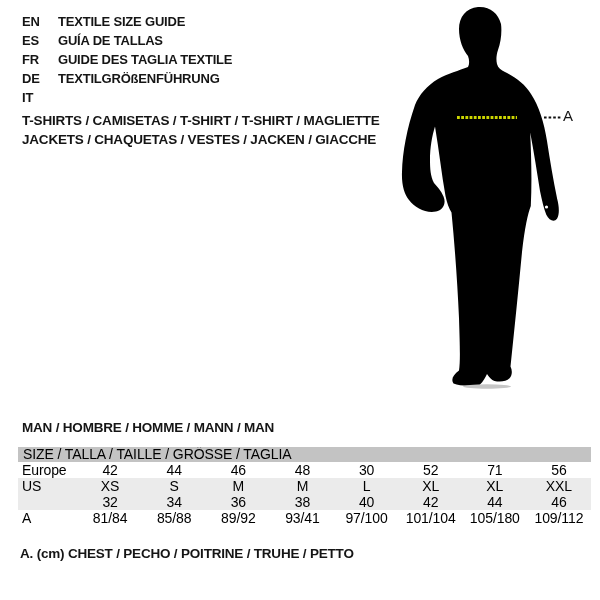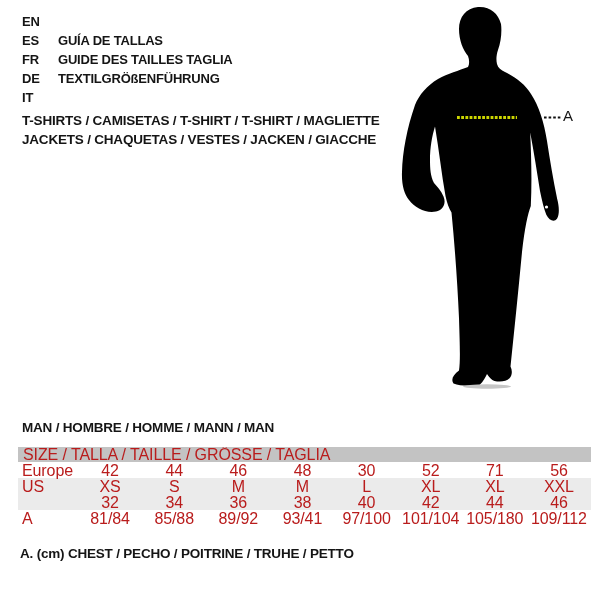--- a/index.html
+++ b/index.html
@@ -37,21 +37,21 @@
 
   
   .section-title {
     position: absolute; left: 22px; top: 420px;
     font-size: 13.5px; font-weight: bold; letter-spacing: -0.2px; white-space: nowrap;
   }
 
   
   .size-table {
     position: absolute; left: 18px; top: 447px; width: 573px;
-    font-size: 16px; letter-spacing: -0.1px; color: #b91c1c;
+    font-size: 14px; letter-spacing: -0.1px; color: #000000;
   }
   .t-header {
     height: 15px; line-height: 15px;
     background: #c3c3c3; padding-left: 5px;
     white-space: nowrap; overflow: hidden;
   }
   .t-row {
     display: grid; grid-template-columns: 60px repeat(8, 1fr);
     height: 16px; align-items: center;
   }
@@ -66,28 +66,29 @@
   }
 </style>
 </head>
 <body>
 
 <div class="stage">
 
   <div class="lang-block">
     <div class="lang-row">
       <span>EN</span>
+      <span>TEXTILE SIZE GUIDE</span>
     </div>
     <div class="lang-row">
       <span>ES</span>
       <span>GUÍA DE TALLAS</span>
     </div>
     <div class="lang-row">
       <span>FR</span>
-      <span>GUIDE DES TAILLES TAGLIA</span>
+      <span>GUIDE DES TAGLIA TEXTILE</span>
     </div>
     <div class="lang-row">
       <span>DE</span>
       <span>TEXTILGRÖßENFÜHRUNG</span>
     </div>
     <div class="lang-row">
       <span>IT</span>
     </div>
   </div>
 

